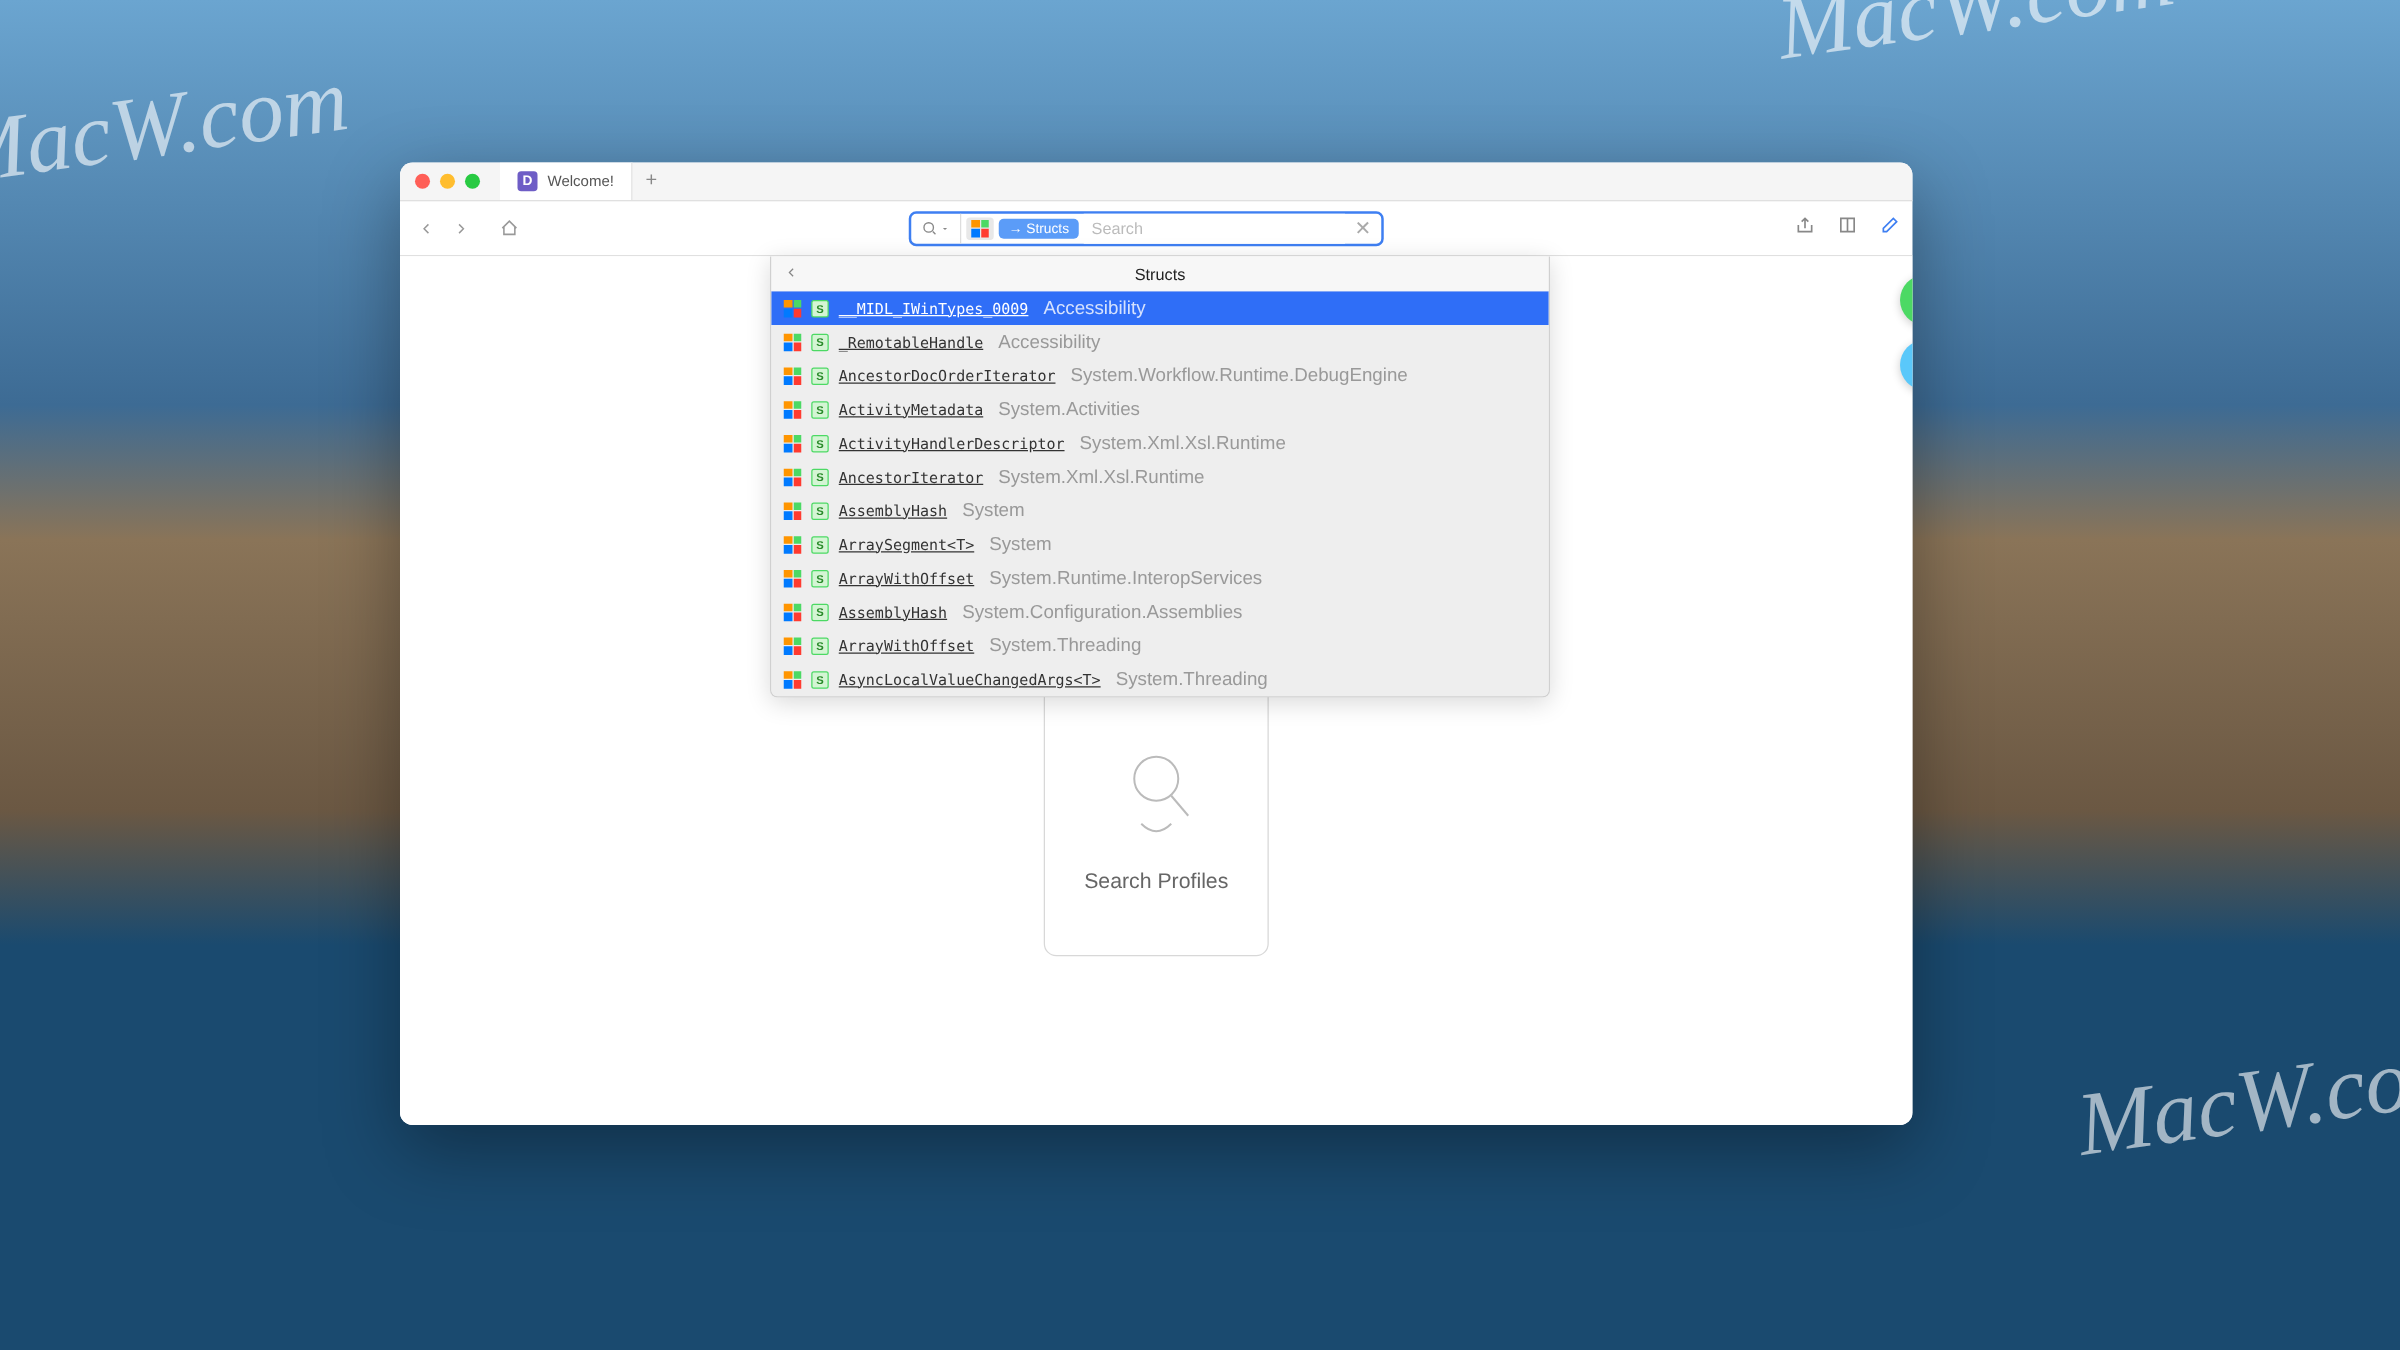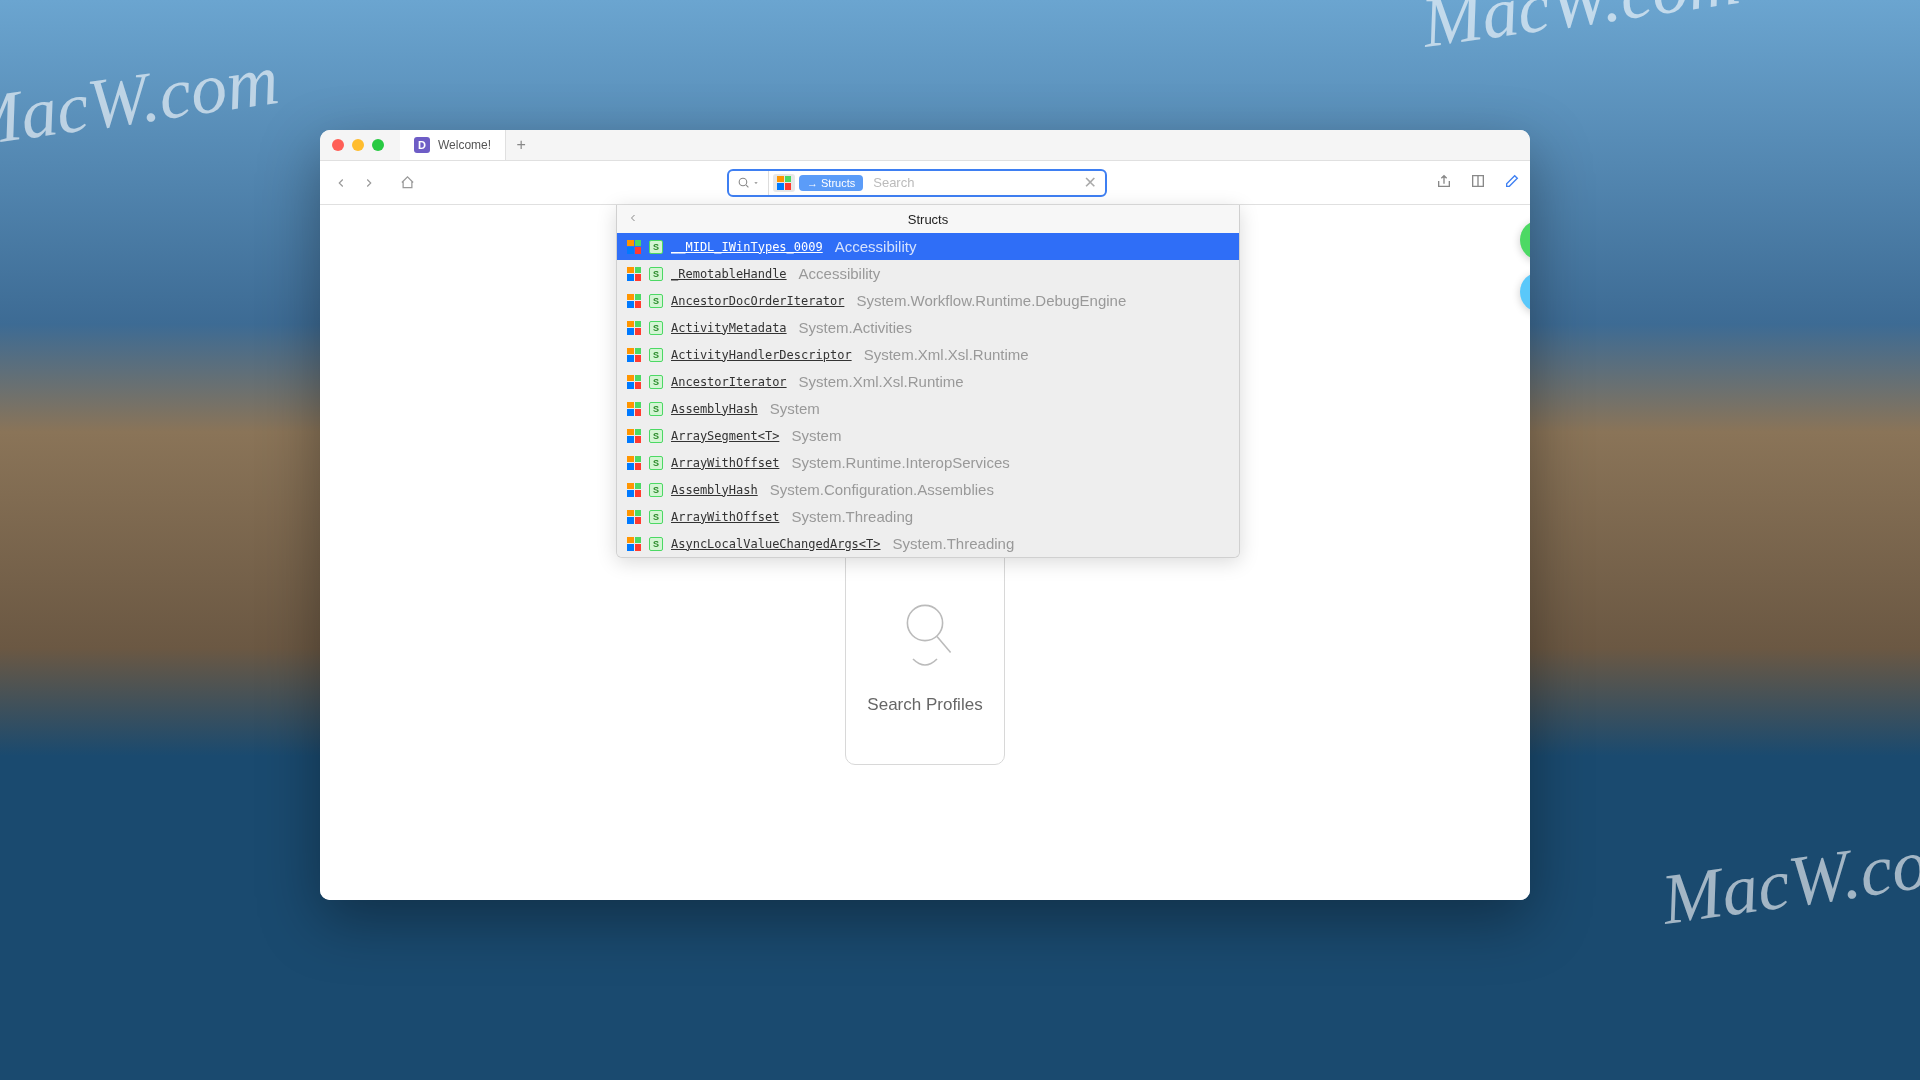--- a/index.html
+++ b/index.html
@@ -136,21 +136,21 @@
   color: #2a8a2a; font-size: 9px; font-weight: bold;
   display: flex; align-items: center; justify-content: center;
 }
 .dd-name { font-family: Menlo, monospace; color: #333; text-decoration: underline; }
 .dd-ns { color: #999; font-size: 15px; margin-left: 4px; text-align: right; }
 .quick-cards {
   position: absolute; left: 50%; top: 340px; transform: translateX(-50%);
   display: flex; gap: 20px;
 }
 .card {
-  width: 160px; height: 220px; border: 1px solid #d8d8d8; border-radius: 10px;
+  width: 180px; height: 220px; border: 1px solid #d8d8d8; border-radius: 10px;
   display: flex; flex-direction: column; align-items: center; justify-content: center;
   color: #666; gap: 20px;
 }
 .card svg { width: 80px; height: 80px; stroke: #bbb; fill: none; stroke-width: 2; }
 .card-label { font-size: 17px; color: #666; }
 .floating-buttons {
   position: absolute; right: -30px; top: 90px; display: flex; flex-direction: column; gap: 12px;
   z-index: 5;
 }
 .fab { width: 40px; height: 40px; border-radius: 50%; display: flex; align-items: center; justify-content: center; box-shadow: 0 2px 8px rgba(0,0,0,0.2); }

